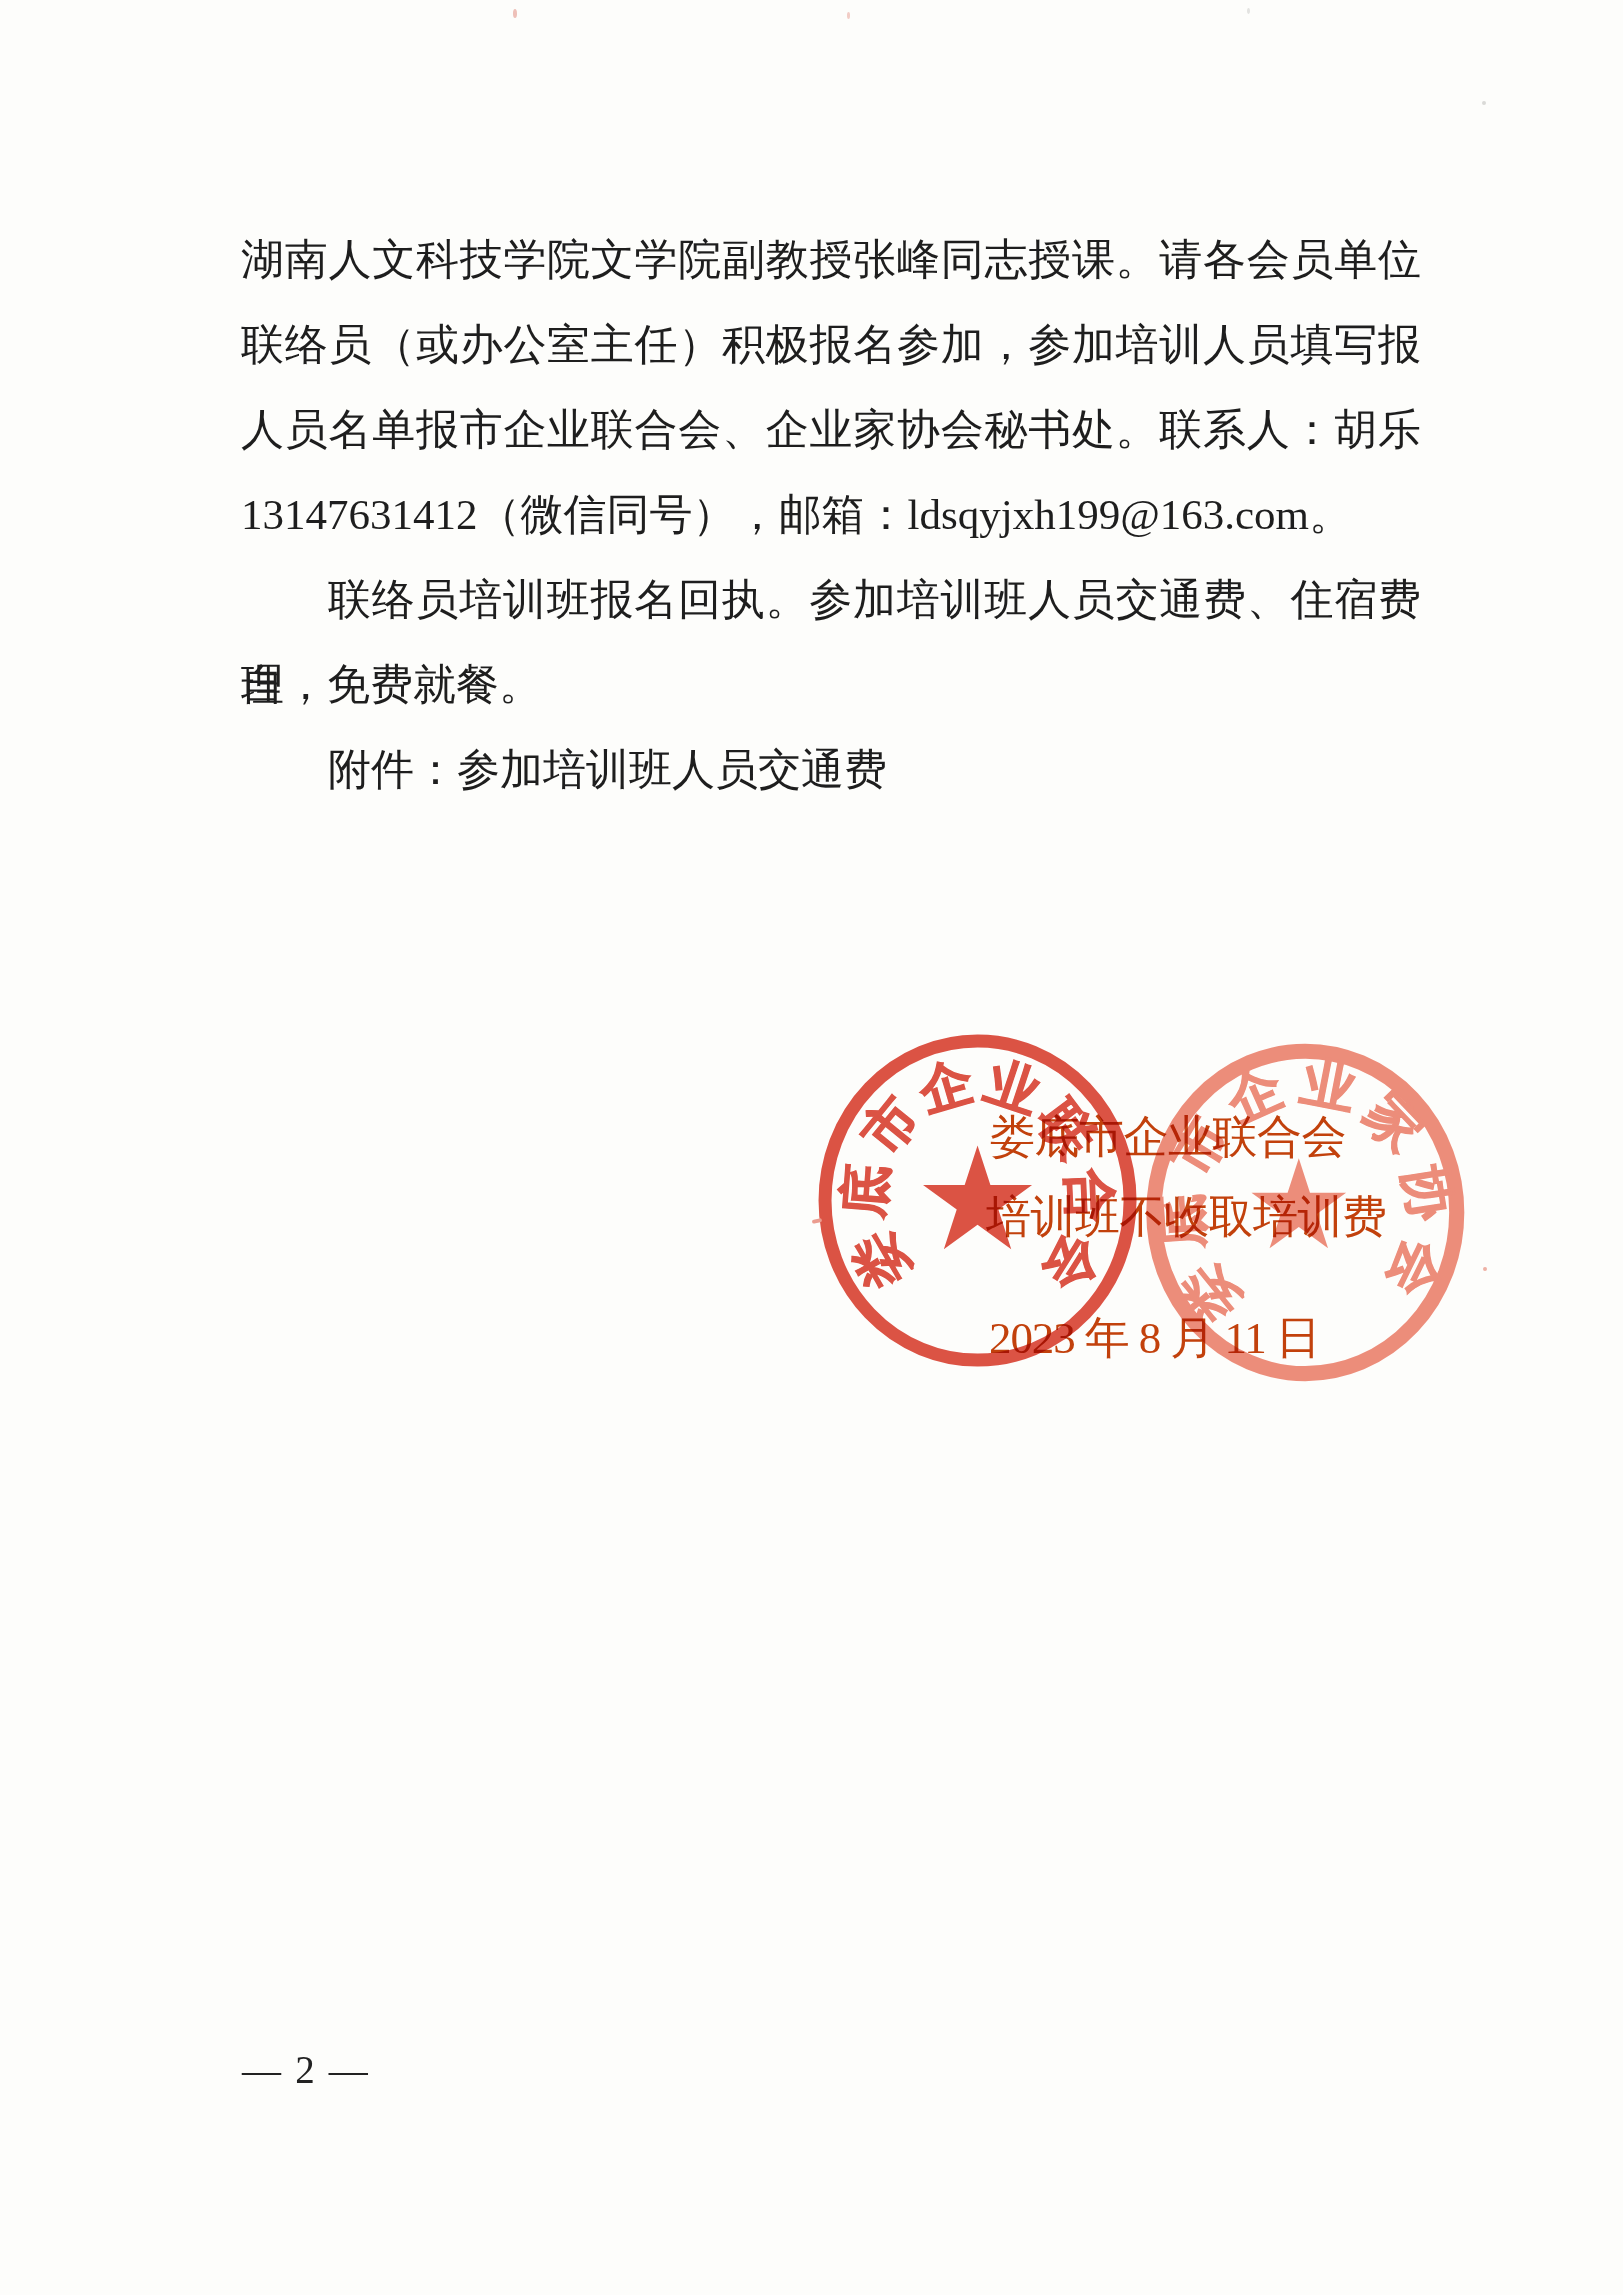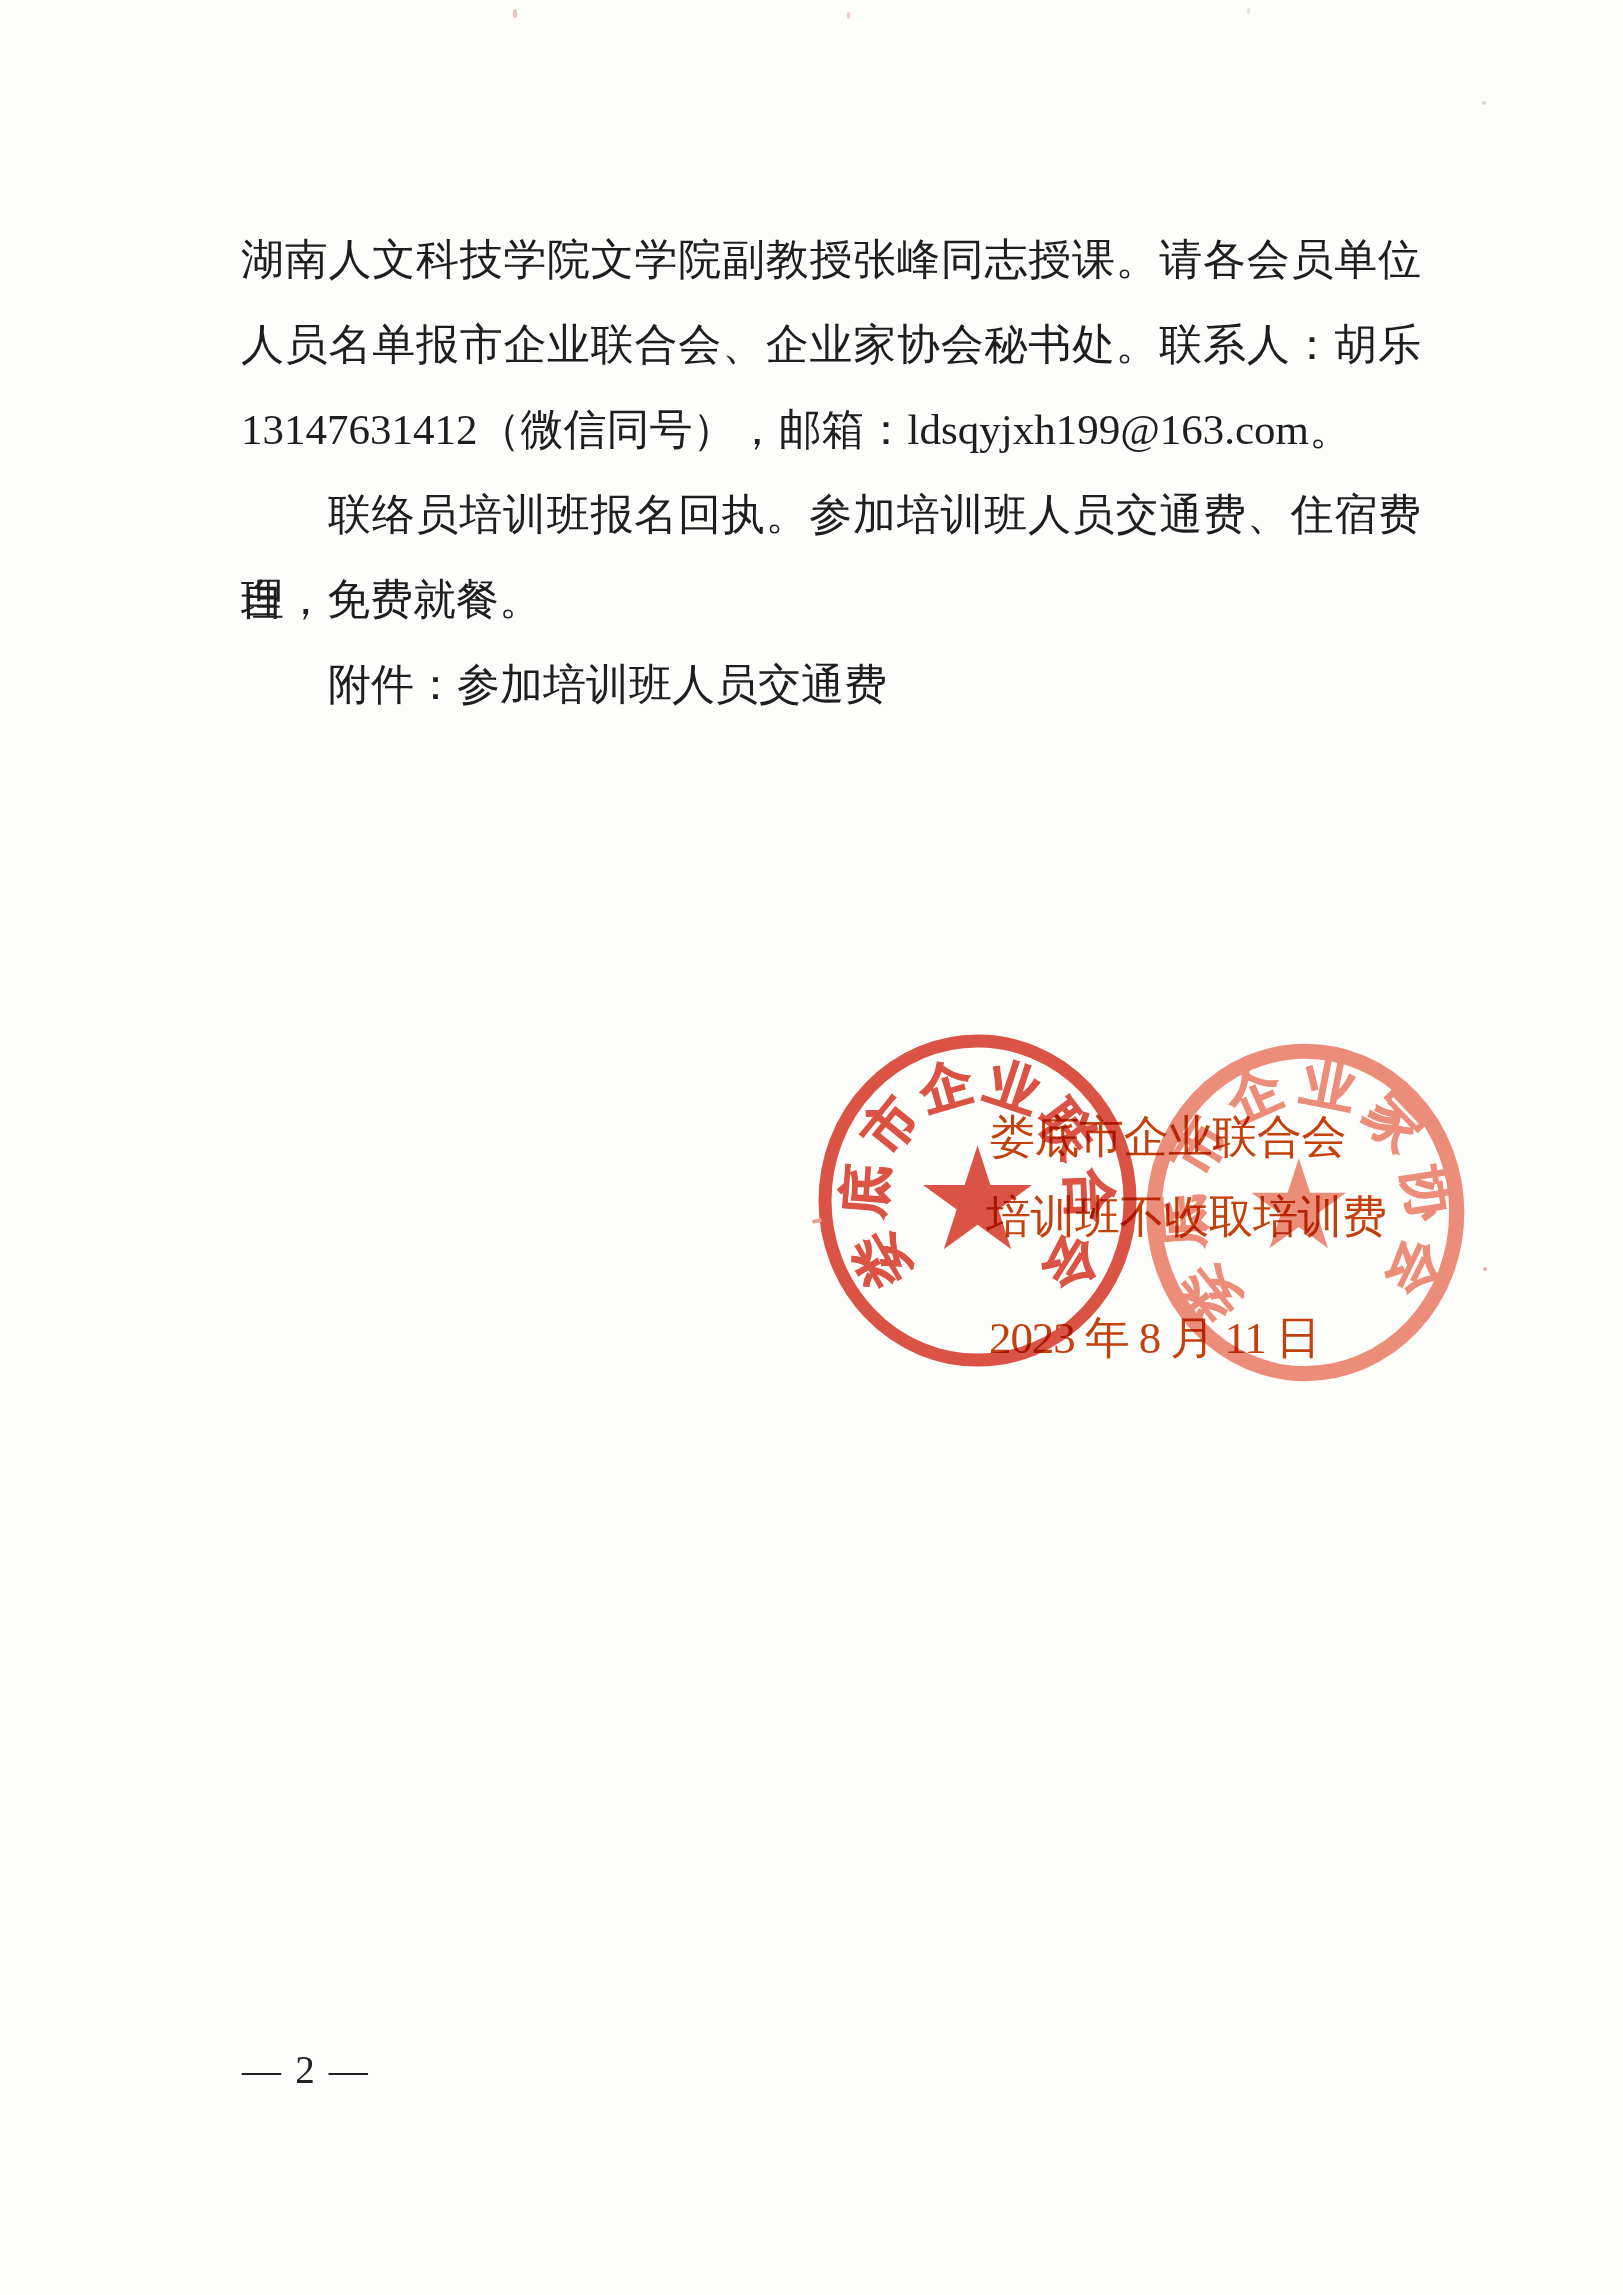--- a/index.html
+++ b/index.html
@@ -55,20 +55,21 @@
   .s5{left:812px;top:1219px;width:9.7px;height:4.3px;background:#eb9c8f;border-radius:2.2px;transform:rotate(-12deg);}
   .s6{left:1483px;top:1267px;width:3.8px;height:3.8px;background:#eeb1a5;}
 </style>
 </head>
 <body>
 
 <div class="page">
 
   <div class="body-text" id="bodyText">
       <div class="line full">湖南人文科技学院文学院副教授张峰同志授课。请各会员单位</div>
+      <div class="line full">联络员（或办公室主任）积极报名参加，参加培训人员填写报</div>
       <div class="line full">人员名单报市企业联合会、企业家协会秘书处。联系人：胡乐</div>
       <div class="line left">13147631412（微信同号），邮箱：ldsqyjxh199@163.com。</div>
       <div class="line indent full">联络员培训班报名回执。参加培训班人员交通费、住宿费自</div>
       <div class="line left">理，免费就餐。</div>
       <div class="line indent left">附件：参加培训班人员交通费</div>
     </div>
 
   <div class="sig org1">娄底市企业联合会</div>
   <div class="sig org2">培训班不收取培训费</div>
   <div class="sig date">2023 年 8 月 11 日</div>

